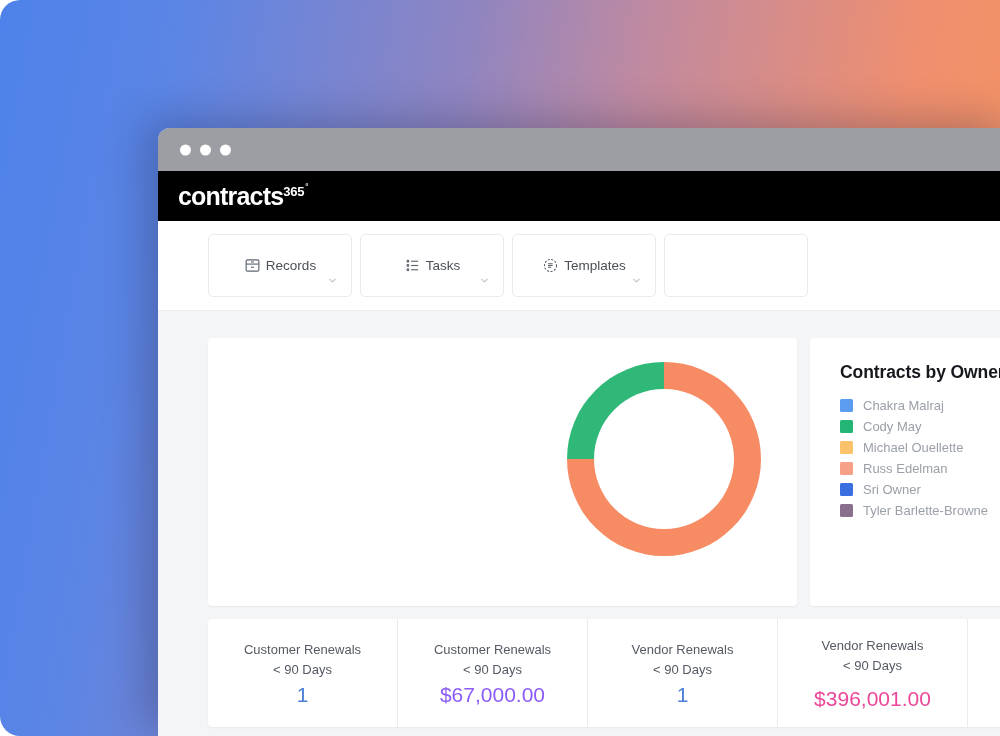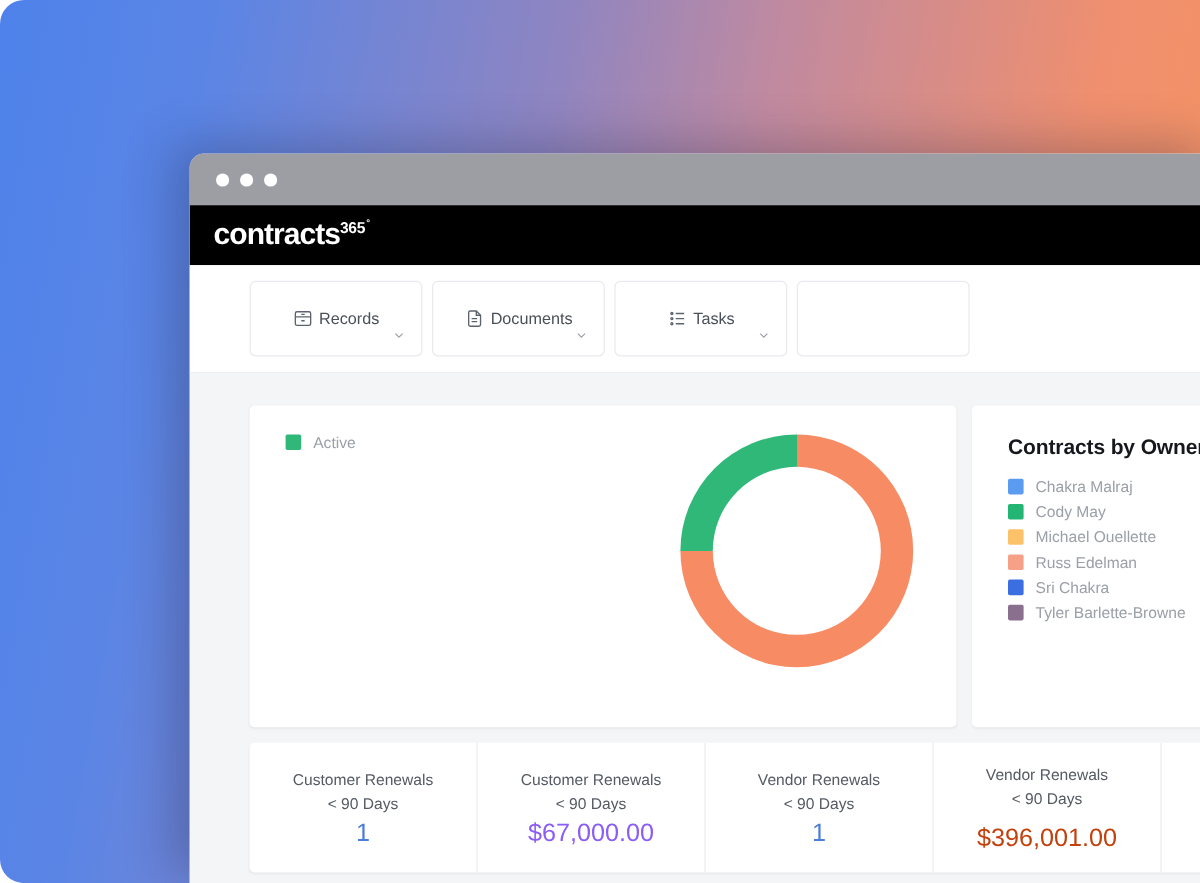--- a/index.html
+++ b/index.html
@@ -297,36 +297,20 @@
           </svg>
         </span>
         <span class="nav-label">Records</span>
         <span class="chev">
           <svg viewBox="0 0 12 12" width="9" height="9" fill="none" stroke="currentColor" stroke-width="1.3">
               <polyline points="2,4 6,8 10,4"></polyline>
             </svg>
         </span>
       </div>
 
-      <div class="navtile">
-        <span class="nav-icon">
-          <svg viewBox="0 0 24 24" width="17" height="17" fill="none" stroke="currentColor" stroke-width="1.6">
-            <path d="M14 3H7a2 2 0 0 0-2 2v14a2 2 0 0 0 2 2h10a2 2 0 0 0 2-2V8z"></path>
-              <polyline points="14,3 14,8 19,8"></polyline>
-            <line x1="8.5" y1="12" x2="15" y2="12"></line>
-              <line x1="8.5" y1="15.5" x2="15" y2="15.5"></line>
-          </svg>
-        </span>
-        <span class="nav-label">Documents</span>
-        <span class="chev">
-          <svg viewBox="0 0 12 12" width="9" height="9" fill="none" stroke="currentColor" stroke-width="1.3">
-              <polyline points="2,4 6,8 10,4"></polyline>
-            </svg>
-        </span>
-      </div>
 
       <div class="navtile">
         <span class="nav-icon">
           <svg viewBox="0 0 24 24" width="17" height="17" fill="none" stroke="currentColor" stroke-width="1.6">
             <line x1="10" y1="6" x2="20" y2="6"></line>
               <line x1="10" y1="12" x2="20" y2="12"></line>
               <line x1="10" y1="18" x2="20" y2="18"></line>
             <circle cx="5.5" cy="6" r="1.2"></circle>
               <circle cx="5.5" cy="12" r="1.2"></circle>
               <circle cx="5.5" cy="18" r="1.2"></circle>
@@ -334,39 +318,53 @@
         </span>
         <span class="nav-label">Tasks</span>
         <span class="chev">
           <svg viewBox="0 0 12 12" width="9" height="9" fill="none" stroke="currentColor" stroke-width="1.3">
               <polyline points="2,4 6,8 10,4"></polyline>
             </svg>
         </span>
       </div>
 
 
+      <div class="navtile">
+        <span class="nav-icon">
+          <svg viewBox="0 0 24 24" width="17" height="17" fill="none" stroke="currentColor" stroke-width="1.5" stroke-dasharray="3 2">
+            <circle cx="12" cy="12" r="8.5"></circle>
+            <g stroke-dasharray="0">
+                <line x1="8.5" y1="9.5" x2="15" y2="9.5"></line>
+                <line x1="8.5" y1="12" x2="15" y2="12"></line>
+                <line x1="8.5" y1="14.5" x2="13" y2="14.5"></line>
+              </g>
+          </svg>
+        </span>
+        <span class="nav-label">Templates</span>
+        <span class="chev">
+          <svg viewBox="0 0 12 12" width="9" height="9" fill="none" stroke="currentColor" stroke-width="1.3">
+              <polyline points="2,4 6,8 10,4"></polyline>
+            </svg>
+        </span>
+      </div>
 
       <div class="navtile">
         
         
         
       </div>
 
     </div>
 
     <div class="board">
 
       <div class="row-charts">
 
         <div class="card card-status">
           <div class="legend">
-            <div class="legend-item">
-              <span class="swatch" id="sw-s0" style="background: rgb(47, 184, 120);"></span>
-              <span class="legend-label">Active</span>
-            </div>
           </div>
           <div class="donut-wrap">
             <div class="donut" id="donut" style="background: conic-gradient(rgb(47, 184, 120) 0deg, rgb(47, 184, 120) 90deg, rgb(247, 139, 99) 90deg, rgb(247, 139, 99) 360deg); transform: scaleX(-1);"></div>
             <div class="donut-hole"></div>
           </div>
         </div>
 
         <div class="card card-owner">
           <div class="card-title">Contracts by Owner</div>
           <div class="legend" id="owner-legend">
@@ -381,21 +379,21 @@
               <div class="legend-item">
                 <span class="swatch" style="background: rgb(251, 194, 106);"></span>
                 <span class="legend-label">Michael Ouellette</span>
               </div>
               <div class="legend-item">
                 <span class="swatch" style="background: rgb(246, 160, 136);"></span>
                 <span class="legend-label">Russ Edelman</span>
               </div>
               <div class="legend-item">
                 <span class="swatch" style="background: rgb(59, 110, 224);"></span>
-                <span class="legend-label">Sri Chakra</span>
+                <span class="legend-label">Sri Owner</span>
               </div>
               <div class="legend-item">
                 <span class="swatch" style="background: rgb(138, 111, 142);"></span>
                 <span class="legend-label">Tyler Barlette-Browne</span>
               </div>
             </div>
         </div>
 
       </div>
 
@@ -411,20 +409,20 @@
             <div class="kpi-value" style="color: #8b5cf6;">$67,000.00</div>
           </div>
           <div class="kpi">
             <div class="kpi-label">Vendor Renewals</div>
             <div class="kpi-label">&lt; 90 Days</div>
             <div class="kpi-value" style="color: rgb(74, 126, 215);">1</div>
           </div>
           <div class="kpi">
             <div class="kpi-label">Vendor Renewals</div>
             <div class="kpi-label">&lt; 90 Days</div>
-            <div class="kpi-value" style="color: #c2410c; margin-top: 11px;">$396,001.00</div>
+            <div class="kpi-value" style="color: #ec4899; margin-top: 11px;">$396,001.00</div>
           </div>
         </div>
 
     </div>
 
   </div>
 </div>
 
 </body></html>

